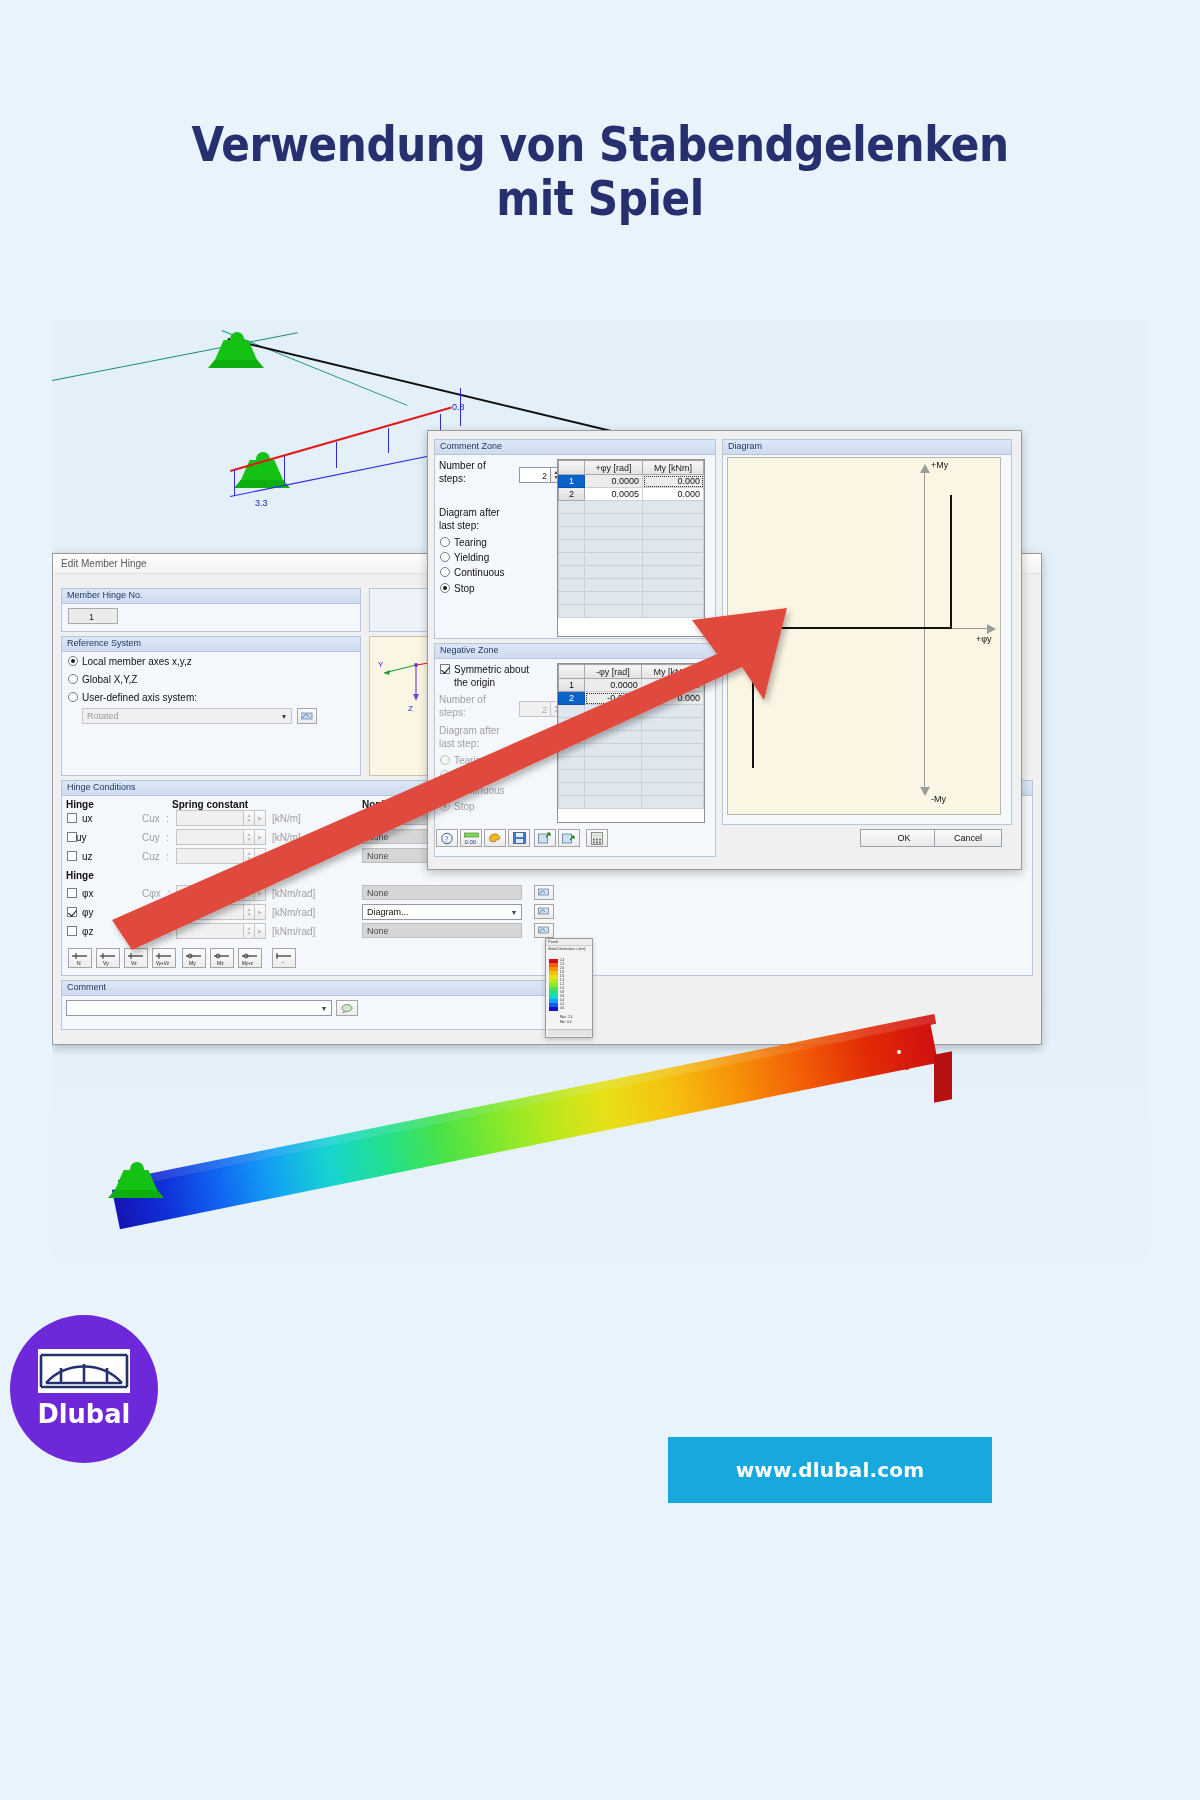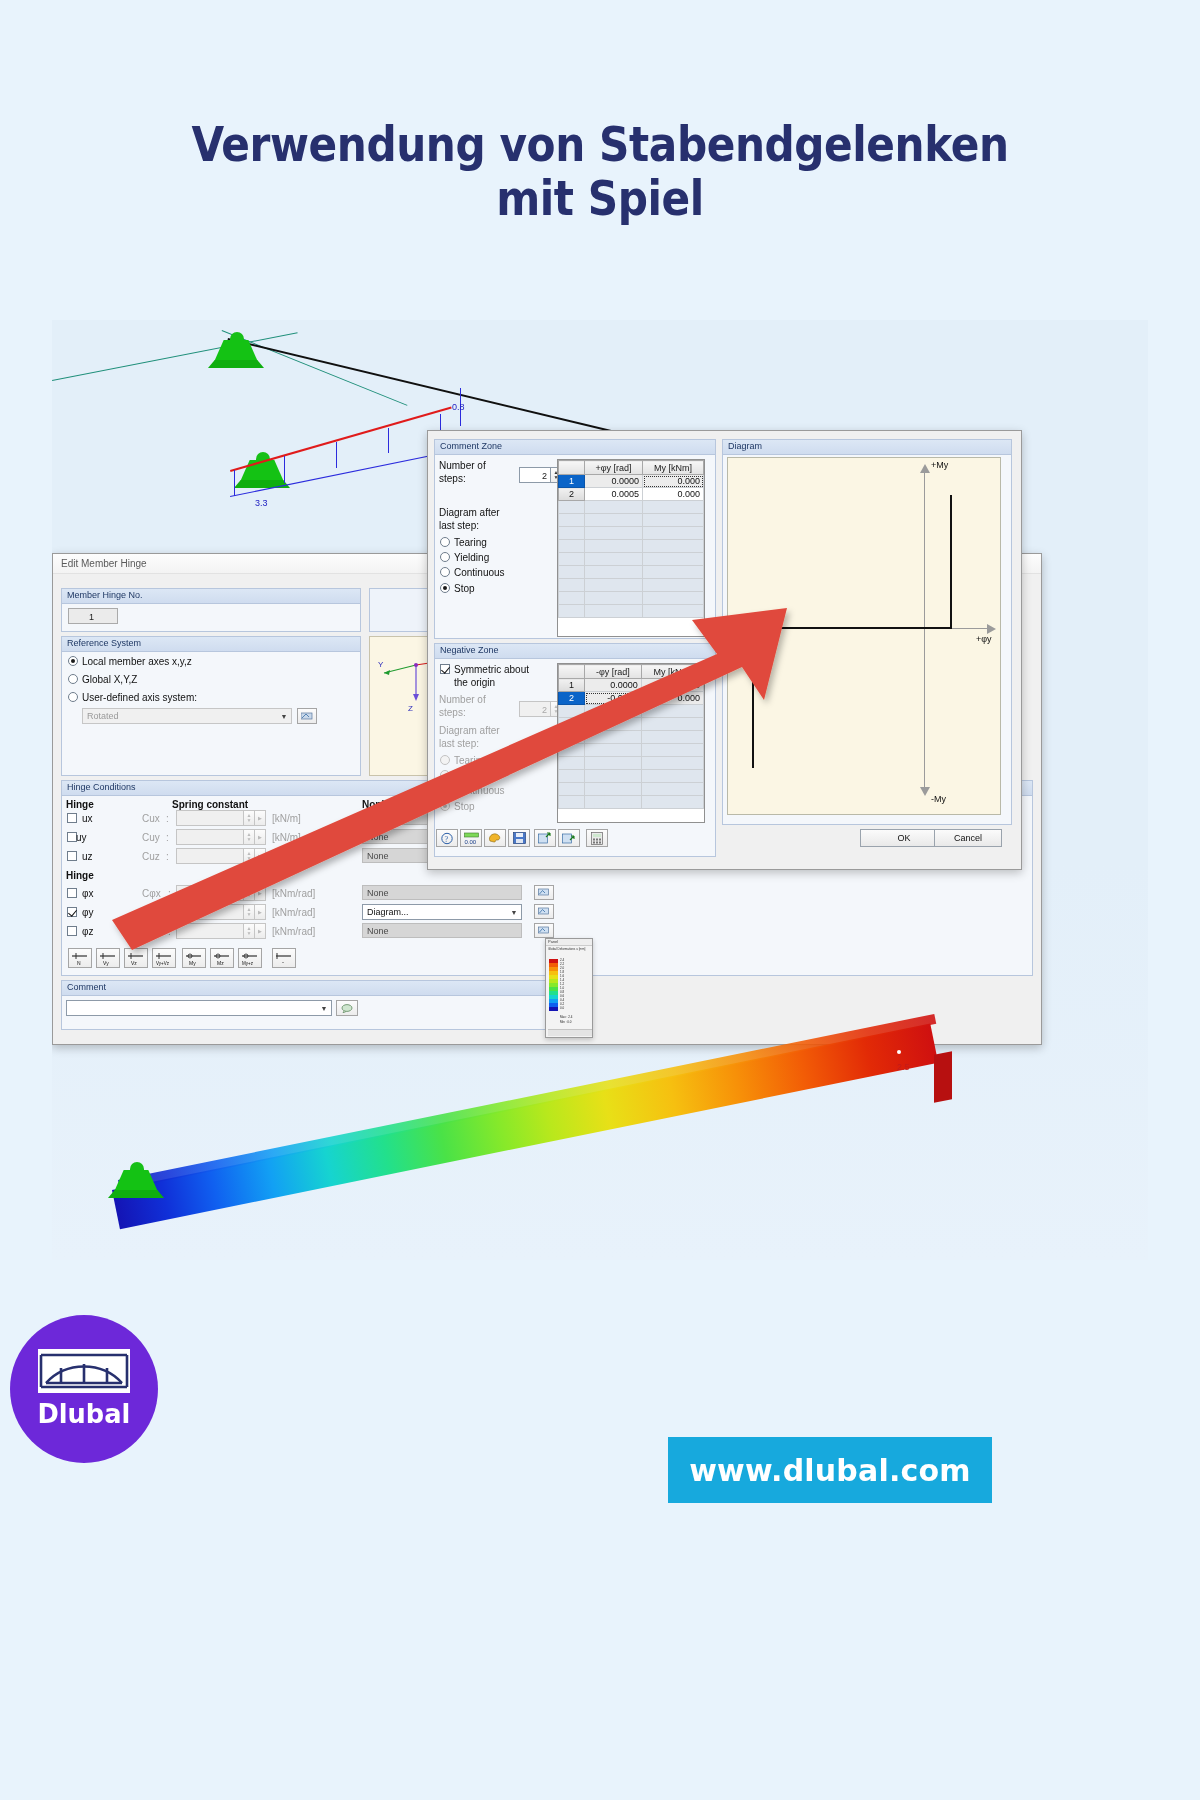--- a/index.html
+++ b/index.html
@@ -284,21 +284,21 @@
     transform:scaleX(0.95);
   }
   #url-bar {
     position:absolute; left:668px; top:1437px;
     width:324px; height:66px;
     background:#17a9dd;
     display:flex; align-items:center; justify-content:center;
   }
   #url-text {
     color:#fff; font-family:"DejaVu Sans", sans-serif;
-    font-weight:bold; font-size:30px; letter-spacing:0.2px;
+    font-weight:bold; font-size:20px; letter-spacing:0.2px;
   }
 </style>
 </head>
 <body>
 
 <div id="title-block">
   <h1 id="page-title">Verwendung von Stabendgelenken mit Spiel</h1>
 </div>
 
 <div id="screenshot">

